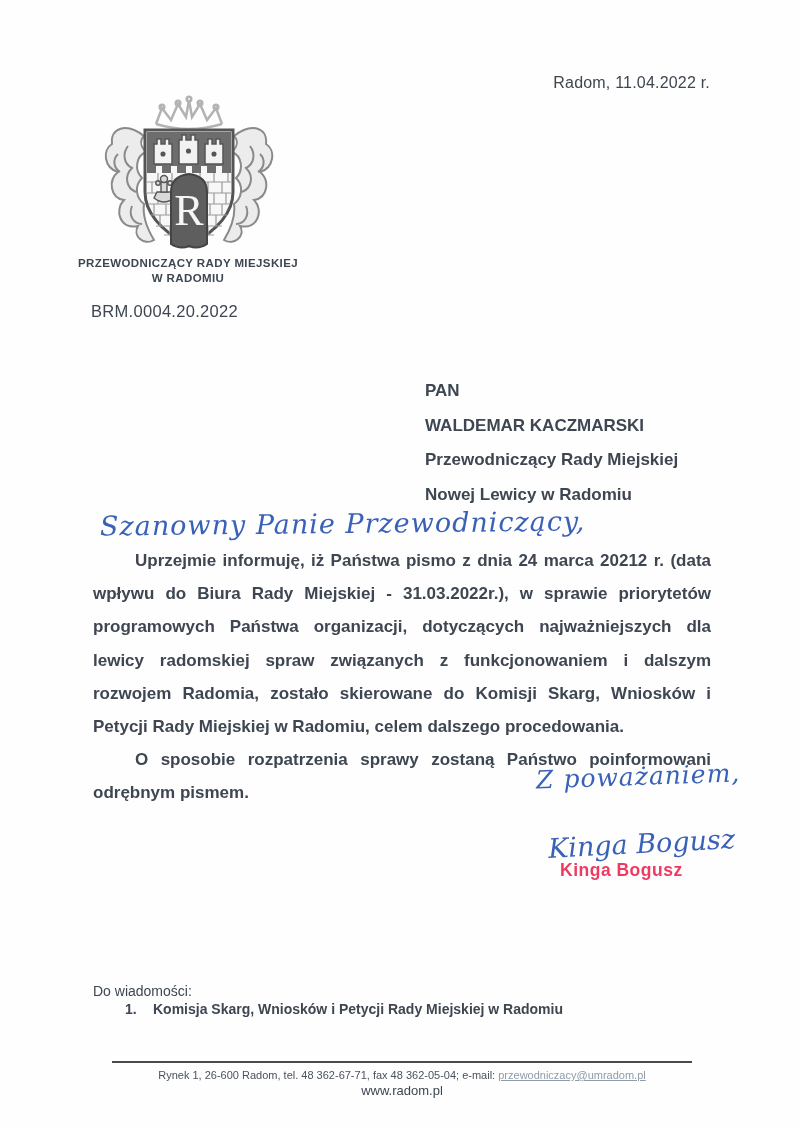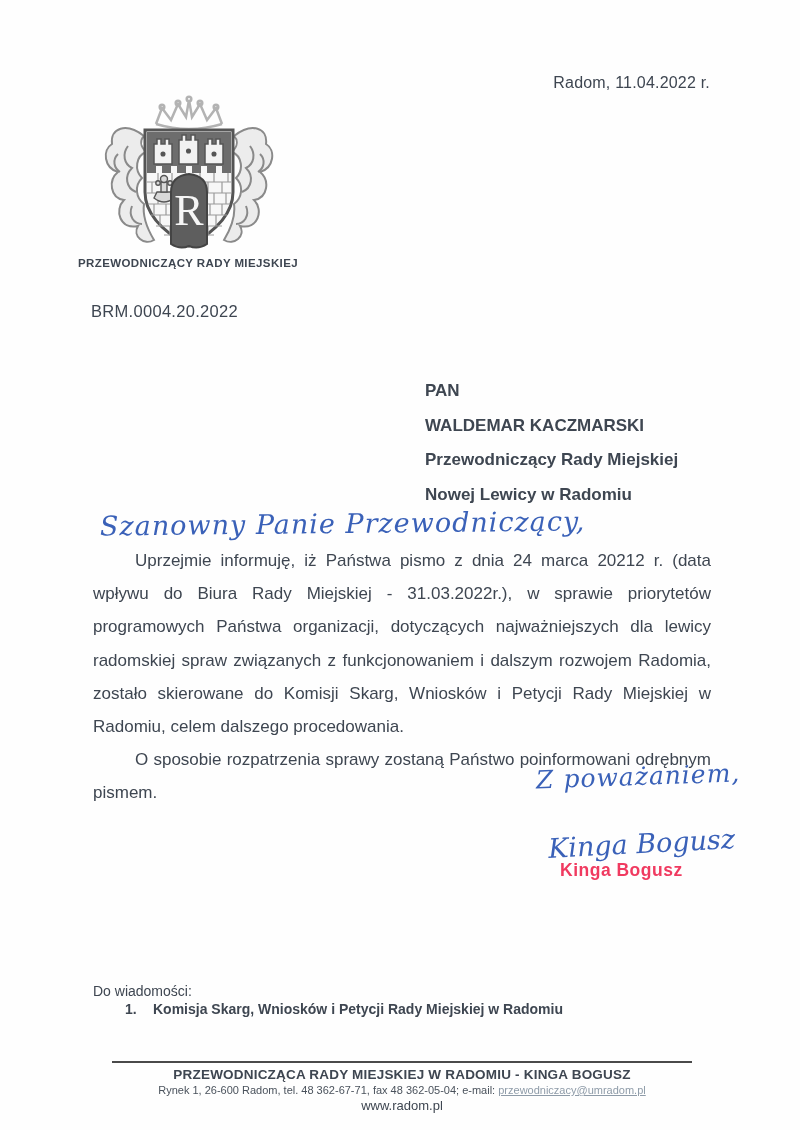--- a/index.html
+++ b/index.html
@@ -20,21 +20,21 @@
   
   .ref-number{position:absolute;top:302px;left:91px;font-size:16.5px;letter-spacing:.3px;}
   
   .recipient{position:absolute;top:374px;left:425px;font-size:17px;font-weight:bold;line-height:34.5px;}
   
   .hand{font-family:"DejaVu Serif",cursive;font-style:italic;color:#3a61b8;}
   .salutation{position:absolute;top:508px;left:100px;font-size:27px;transform:rotate(-.6deg);letter-spacing:1px;}
   
   .body-text{position:absolute;top:544px;left:93px;width:618px;font-size:17px;line-height:33.2px;
     text-align:justify;}
-  .body-text p{margin:0;text-indent:42px;}
+  .body-text p{margin:0;text-indent:42px;font-weight:bold;}
   
   .closing-hand{position:absolute;top:762px;left:536px;font-size:25px;transform:rotate(-2deg);letter-spacing:1px;}
   .stamp{position:absolute;top:808px;left:528px;width:185px;text-align:center;
     color:#ef5f7e;font-weight:bold;letter-spacing:1px;font-size:15px;line-height:18px;}
   .stamp .stamp-l2{letter-spacing:2px;}
   .sig-hand{position:absolute;top:828px;left:548px;font-size:27px;transform:rotate(-3deg);white-space:nowrap;}
   .stamp-name{position:absolute;top:860px;left:560px;color:#f03a60;font-weight:bold;font-size:17.5px;letter-spacing:.5px;}
   
   .cc{position:absolute;top:983px;left:93px;font-size:14px;line-height:17.5px;}
   .cc-item{margin-left:32px;font-weight:bold;}
@@ -115,20 +115,21 @@
           <circle cx="72" cy="89" r="2.2"></circle>
       </g>
 
       <path d="M73,150 L73,98 Q73,82 91,80 Q109,82 109,98 L109,150 Q100,156 91,152 Q82,156 73,150 Z" fill="#5e5e5e" stroke="#444" stroke-width="2"></path>
       <text x="91" y="131" text-anchor="middle" font-family="'Liberation Serif','DejaVu Serif',serif" font-size="44" fill="#f5f5f5">R</text>
     </g>
   </svg>
 
   <div class="crest-caption">
     <div>PRZEWODNICZĄCY RADY MIEJSKIEJ</div>
+    <div>W RADOMIU</div>
   </div>
 
   <div class="ref-number">BRM.0004.20.2022</div>
 
   <div class="recipient">
     <div>PAN</div>
     <div>WALDEMAR KACZMARSKI</div>
     <div>Przewodniczący Rady Miejskiej</div>
     <div>Nowej Lewicy w Radomiu</div>
   </div>
@@ -146,20 +147,19 @@
   <div class="stamp-name">Kinga Bogusz</div>
 
   <div class="cc">
     <div>Do wiadomości:</div>
     <div class="cc-item">
       <span class="num">1.</span><span>Komisja Skarg, Wniosków i Petycji Rady Miejskiej w Radomiu</span>
     </div>
   </div>
 
   <div class="footer">
-    <div class="footer-line1">PRZEWODNICZĄCA RADY MIEJSKIEJ W RADOMIU - KINGA BOGUSZ</div>
     <div class="footer-line2">
       <span>Rynek 1, 26-600 Radom, tel. 48 362-67-71, fax 48 362-05-04; e-mail: </span><a href="#" class="footer-link">przewodniczacy@umradom.pl</a>
     </div>
     <div class="footer-line3">www.radom.pl</div>
   </div>
 
 </div>
 
 </body></html>

